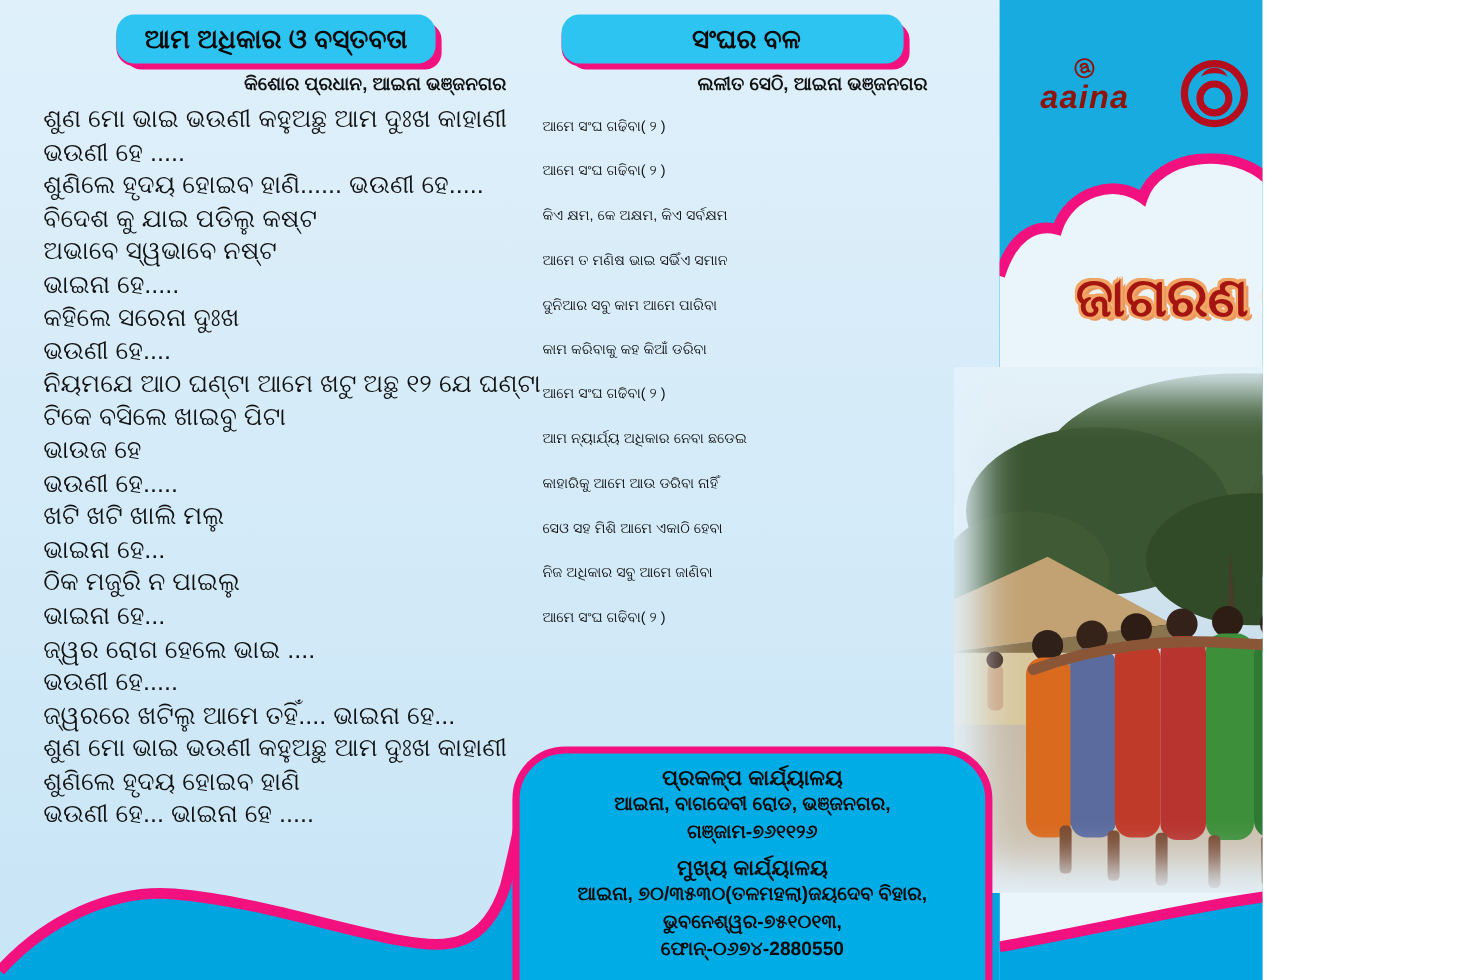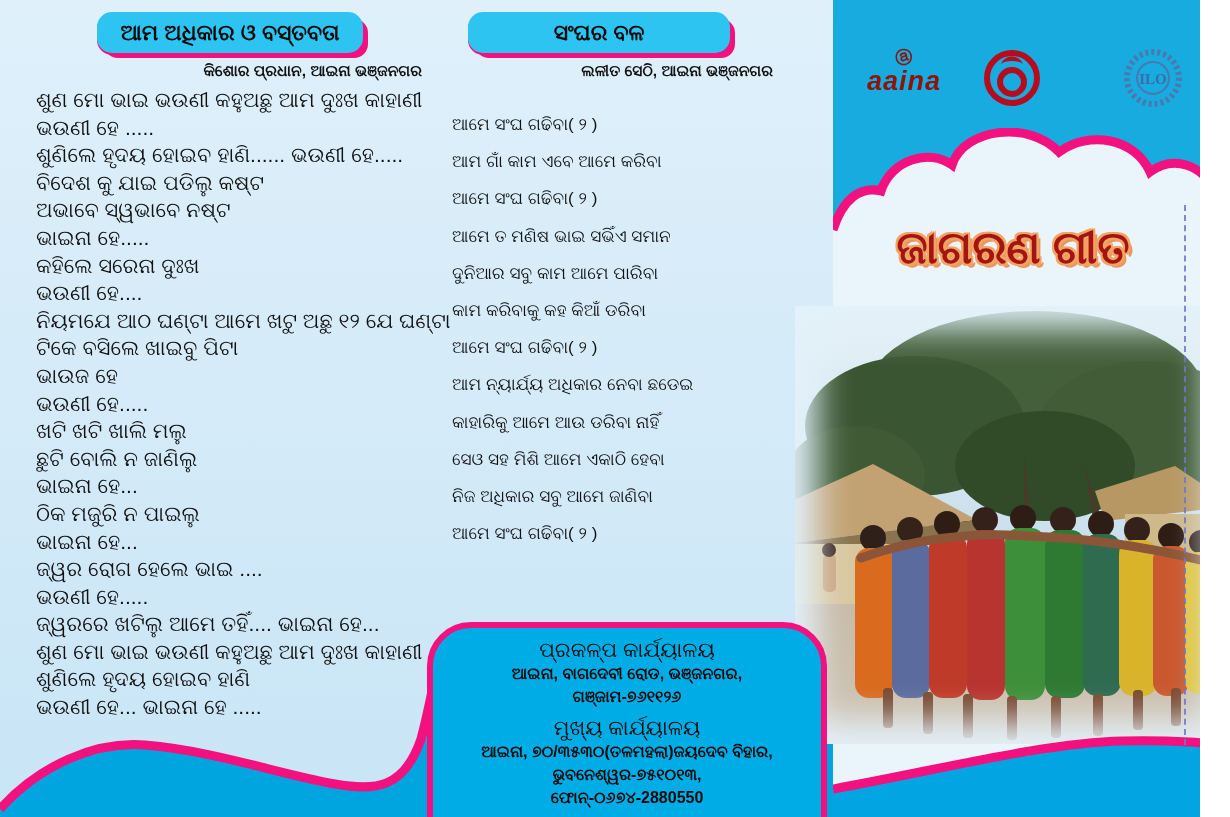--- a/index.html
+++ b/index.html
@@ -1,44 +1,44 @@
 <!DOCTYPE html>
 <html><head>
 <meta charset="utf-8">
 <style>
   html,body{margin:0;padding:0;}
   body{font-family:"Liberation Sans","DejaVu Sans",sans-serif;}
-  .page{position:relative;width:1200px;height:817px;overflow:hidden;background:linear-gradient(180deg,#dff0fa 0%,#d3eaf8 55%,#c8e5f6 100%);}
+  .page{position:relative;width:1052px;height:817px;overflow:hidden;background:linear-gradient(180deg,#dff0fa 0%,#d3eaf8 55%,#c8e5f6 100%);}
 
   
   .pill{position:absolute;background:#2ec4f2;border-radius:15px;box-shadow:6px 6px 0 -1px #f2117e,0 2px 0 0 #f2117e;
         display:flex;align-items:center;justify-content:center;font-weight:bold;font-size:22px;color:#0b0b0b;}
   .byline{position:absolute;font-weight:bold;font-size:15.5px;color:#111;text-align:right;white-space:nowrap;}
   .lyrics{position:absolute;color:#121212;}
   .lyrics div{white-space:nowrap;}
 
   
   .panel-left{position:absolute;left:0;top:0;width:440px;height:817px;}
   .pill-left{left:97px;top:12px;width:266px;height:41px;}
   .byline-left{right:18px;top:62px;}
   .lyrics-left{left:36px;top:86px;font-size:21px;line-height:27.6px;}
 
   
   .panel-mid{position:absolute;left:440px;top:0;width:395px;height:817px;}
-  .pill-mid{left:28px;top:12px;width:262px;height:41px;}
+  .pill-mid{left:28px;top:12px;width:262px;height:41px;padding-left:23px;}
   .byline-mid{right:62px;top:62px;}
-  .lyrics-mid{left:12px;top:106px;font-size:17px;line-height:37.2px;}
+  .lyrics-mid{left:12px;top:87px;font-size:12px;line-height:37.2px;}
 
   
   .band-wrap{position:absolute;left:0;top:677px;width:836px;height:140px;}
 
   
   .contact{position:absolute;left:427px;top:622px;width:388px;height:230px;background:#00ace6;
            border:6px solid #f2117e;border-radius:44px;z-index:5;text-align:center;color:#0a0a0a;}
-  .contact .office-title{font-weight:normal;font-size:21px;margin-top:10px;}
+  .contact .office-title{font-weight:bold;font-size:18px;margin-top:10px;}
   .contact .office-line{font-weight:bold;font-size:16px;line-height:23px;}
   .contact .office-gap{height:8px;}
 
   
   .panel-right{position:absolute;left:833px;top:0;width:397px;height:817px;background:#17abe0;}
   .logos{position:absolute;left:0;top:44px;width:397px;height:80px;}
   .logo-aaina{position:absolute;left:16px;top:6px;width:110px;text-align:center;color:#8e1407;}
   .logo-aaina .mark{font-size:17px;font-weight:bold;display:block;line-height:16px;transform:rotate(-12deg);}
   .logo-aaina .word{font-size:27px;font-weight:bold;font-style:italic;letter-spacing:1px;line-height:30px;}
   .logo-emblem{position:absolute;left:148px;top:2px;}
@@ -66,40 +66,39 @@
         <div>ବିଦେଶ କୁ ଯାଇ ପଡିଲୁ କଷ୍ଟ</div>
         <div>ଅଭାବେ ସ୍ୱଭାବେ ନଷ୍ଟ</div>
         <div>ଭାଇନା ହେ.....</div>
         <div>କହିଲେ ସରେନା ଦୁଃଖ</div>
         <div>ଭଉଣୀ ହେ....</div>
         <div>ନିୟମଯେ ଆଠ ଘଣ୍ଟା ଆମେ ଖଟୁ ଅଛୁ ୧୨ ଯେ ଘଣ୍ଟା</div>
         <div>ଟିକେ ବସିଲେ ଖାଇବୁ ପିଟା</div>
         <div>ଭାଉଜ ହେ</div>
         <div>ଭଉଣୀ ହେ.....</div>
         <div>ଖଟି ଖଟି ଖାଲି ମଲୁ</div>
-        <div>ଛୁଟି ବୋଲି ନ ଜାଣିଲୁ</div>
         <div>ଭାଇନା ହେ...</div>
         <div>ଠିକ ମଜୁରି ନ ପାଇଲୁ</div>
         <div>ଭାଇନା ହେ...</div>
         <div>ଜ୍ୱର ରୋଗ ହେଲେ ଭାଇ ....</div>
         <div>ଭଉଣୀ ହେ.....</div>
         <div>ଜ୍ୱରରେ ଖଟିଲୁ ଆମେ ତହିଁ.... ଭାଇନା ହେ...</div>
         <div>ଶୁଣ ମୋ ଭାଇ ଭଉଣୀ କହୁଅଛୁ ଆମ ଦୁଃଖ କାହାଣୀ</div>
         <div>ଶୁଣିଲେ ହୃଦୟ ହୋଇବ ହାଣି</div>
         <div>ଭଉଣୀ ହେ... ଭାଇନା ହେ .....</div>
       </div>
   </div>
 
   <div class="panel-mid">
     <div class="pill pill-mid">ସଂଘର ବଳ</div>
     <div class="byline byline-mid">ଲଳୀତ ସେଠି, ଆଇନା ଭଞ୍ଜନଗର</div>
     <div class="lyrics lyrics-mid">
         <div>ଆମେ ସଂଘ ଗଢିବା( ୨ )</div>
-        <div>ଆମ ଗାଁ କାମ ଏବେ ଆମେ କରିବା</div>
-        <div>ଆମେ ସଂଘ ଗଢିବା( ୨ )</div>
+        <div>ଆମେ ସଂଘ ଗଢିବା( ୨ )</div>
+        <div>କିଏ କ୍ଷମ, କେ ଅକ୍ଷମ, କିଏ ସର୍ବକ୍ଷମ</div>
         <div>ଆମେ ତ ମଣିଷ ଭାଇ ସଭିଁଏ ସମାନ</div>
         <div>ଦୁନିଆର ସବୁ କାମ ଆମେ ପାରିବା</div>
         <div>କାମ କରିବାକୁ କହ କିଆଁ ଡରିବା</div>
         <div>ଆମେ ସଂଘ ଗଢିବା( ୨ )</div>
         <div>ଆମ ନ୍ୟାର୍ଯ୍ୟ ଅଧିକାର ନେବା ଛଡେଇ</div>
         <div>କାହାରିକୁ ଆମେ ଆଉ ଡରିବା ନାହିଁ</div>
         <div>ସେଓ ସହ ମିଶି ଆମେ ଏକାଠି ହେବା</div>
         <div>ନିଜ ଅଧିକାର ସବୁ ଆମେ ଜାଣିବା</div>
         <div>ଆମେ ସଂଘ ଗଢିବା( ୨ )</div>
       </div>

